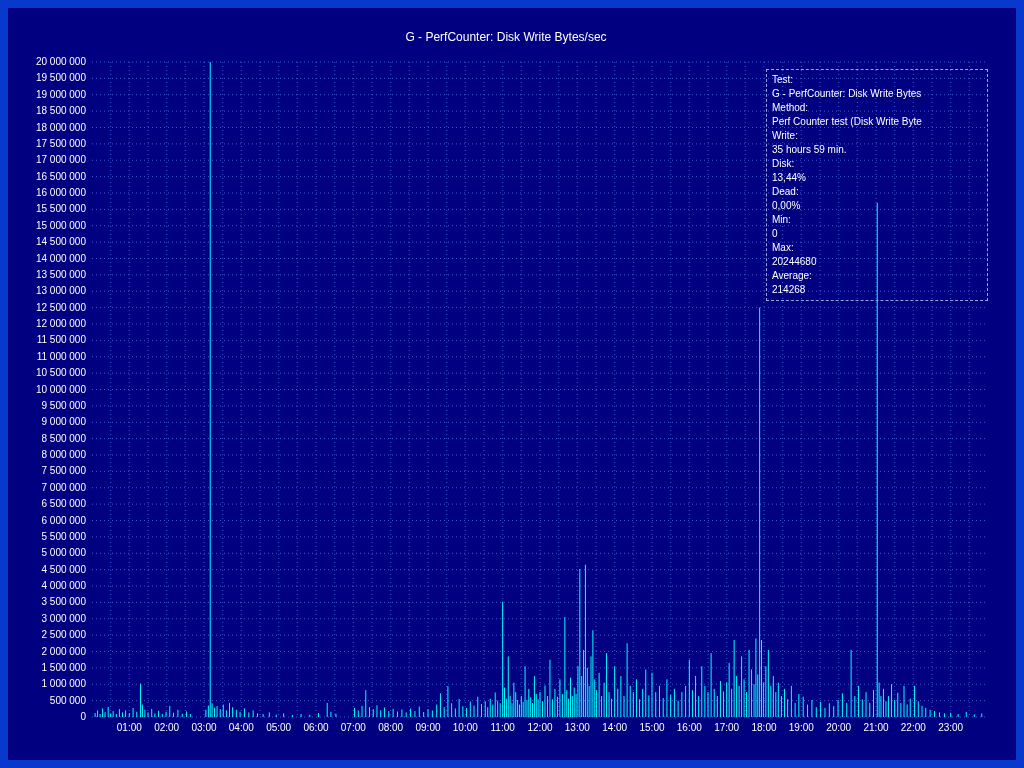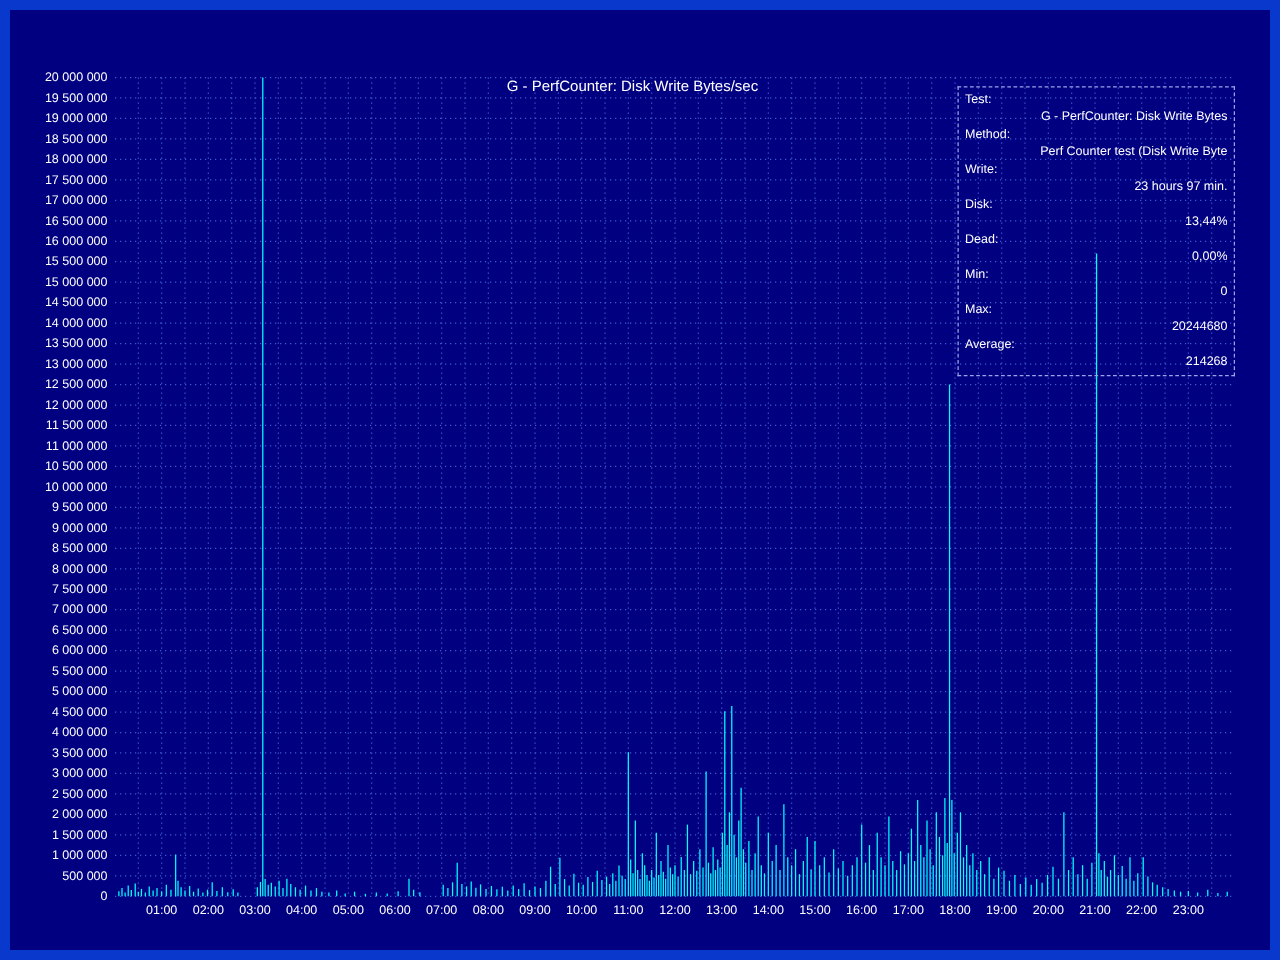--- a/index.html
+++ b/index.html
@@ -7,35 +7,35 @@
     position:relative;width:1024px;height:768px;overflow:hidden;
     background:#000080;
     font-family:"Liberation Sans","DejaVu Sans",sans-serif;
   }
   .frame-border{
     position:absolute;inset:0;border:8px solid #0838cc;
     pointer-events:none;z-index:6;box-sizing:border-box;
   }
   .chart-title{
     position:absolute;top:30px;left:0;right:12px;text-align:center;
-    color:#ffffff;font-size:12px;z-index:2;margin-top:32px;
+    color:#ffffff;font-size:12px;z-index:2;
   }
   #plot-svg{position:absolute;left:0;top:0;z-index:1;}
   .grid-line{stroke:#3f58d4;stroke-width:1;stroke-dasharray:1 3;}
   .bar-line{stroke:#00ffff;stroke-width:1;}
   .axis-text{fill:#ffffff;font-size:10px;font-family:"Liberation Sans","DejaVu Sans",sans-serif;}
   .legend-box{
     position:absolute;left:766px;top:69px;width:222px;
     border:1px dashed #9aa4e6;box-sizing:border-box;
     padding:3px 5px;color:#ffffff;font-size:10px;line-height:14px;
     z-index:3;background:transparent;
   }
   .legend-row{display:flex;white-space:nowrap;overflow:hidden;flex-direction:column;}
   .legend-label{width:58px;flex:none;}
-  .legend-value{flex:1;overflow:hidden;text-align:right;}
+  .legend-value{flex:1;overflow:hidden;}
 </style>
 </head>
 <body>
 
 <div class="screen">
   <svg id="plot-svg" width="1024" height="768">
       <line x1="92" y1="717" x2="988" y2="717" class="grid-line"></line>
       <text x="86" y="720" text-anchor="end" class="axis-text">0</text>
       <line x1="92" y1="700.625" x2="988" y2="700.625" class="grid-line"></line>
       <text x="86" y="703.625" text-anchor="end" class="axis-text">500 000</text>
@@ -452,21 +452,21 @@
       <div class="legend-row">
         <span class="legend-label">Test:</span>
         <span class="legend-value">G - PerfCounter: Disk Write Bytes</span>
       </div>
       <div class="legend-row">
         <span class="legend-label">Method:</span>
         <span class="legend-value">Perf Counter test (Disk Write Byte</span>
       </div>
       <div class="legend-row">
         <span class="legend-label">Write:</span>
-        <span class="legend-value">23 hours 97 min.</span>
+        <span class="legend-value">35 hours 59 min.</span>
       </div>
       <div class="legend-row">
         <span class="legend-label">Disk:</span>
         <span class="legend-value">13,44%</span>
       </div>
       <div class="legend-row">
         <span class="legend-label">Dead:</span>
         <span class="legend-value">0,00%</span>
       </div>
       <div class="legend-row">

